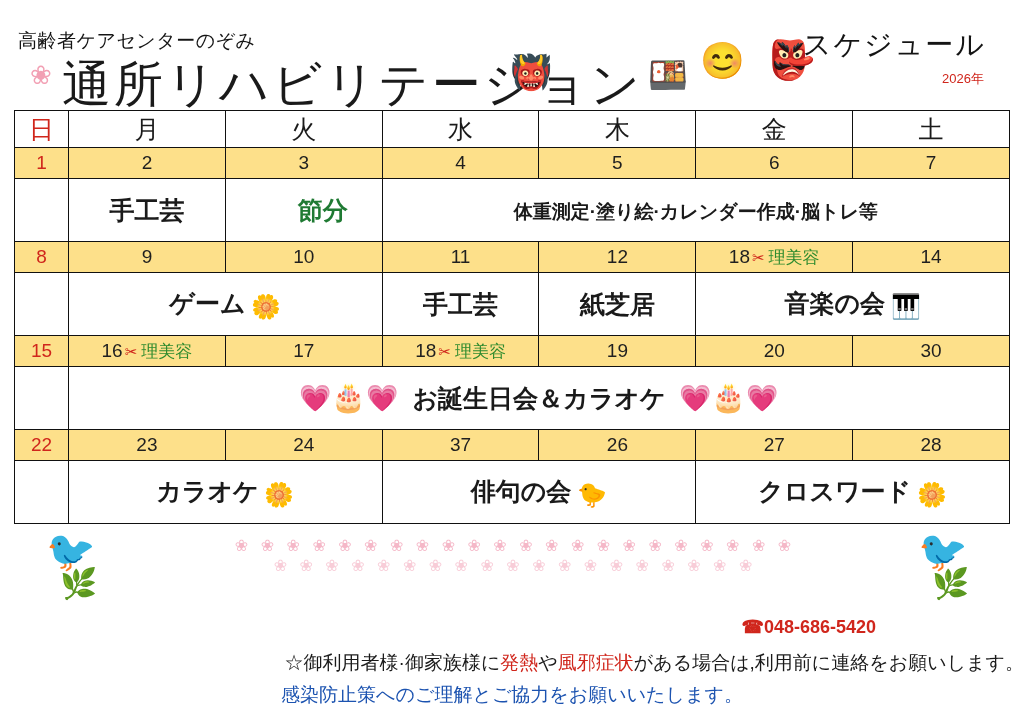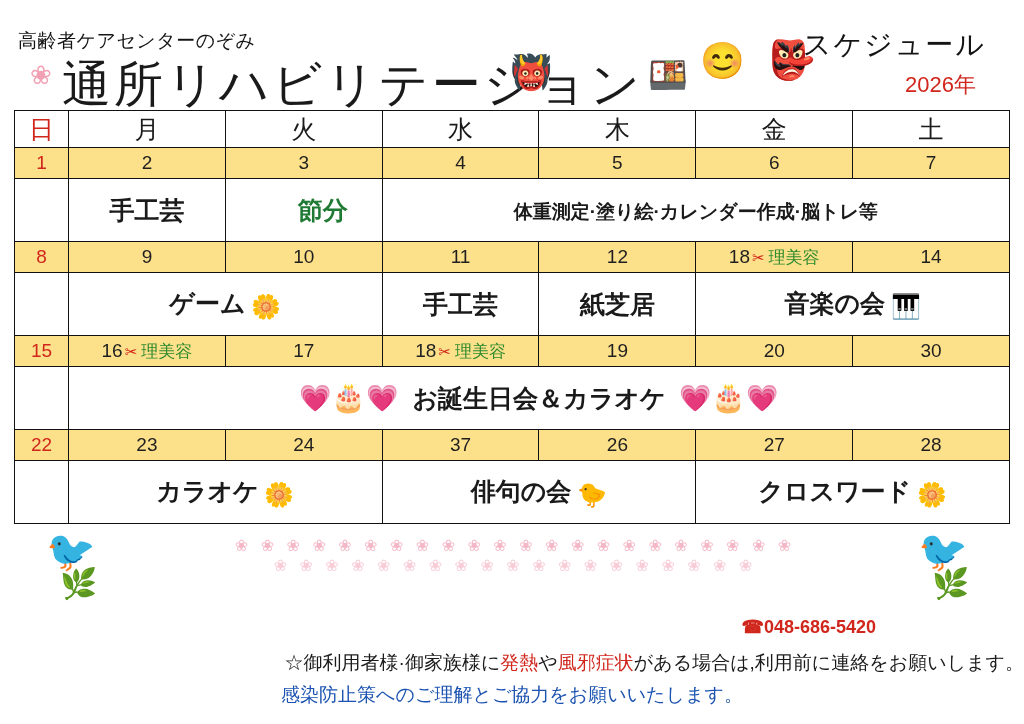--- a/index.html
+++ b/index.html
@@ -16,22 +16,22 @@
   
   .org-name{
     position:absolute;left:18px;top:28px;
     font-size:19px;letter-spacing:0.5px;color:#141414;text-align:right;
   }
   .schedule-word{
     position:absolute;right:38px;top:26px;
     font-size:28px;letter-spacing:2px;color:#141414;
   }
   .year-label{
-    position:absolute;right:48px;top:70px;
-    font-size:22px;color:#d0261c;
+    position:absolute;right:40px;top:70px;
+    font-size:13px;color:#d0261c;
   }
   .main-title{
     position:absolute;left:62px;top:52px;
     font-size:49px;letter-spacing:3px;color:#1a1a1a;
     white-space:nowrap;
   }
   .month-badge{
     position:absolute;left:552px;top:40px;
     font-size:48px;font-weight:bold;color:#e8541c;
     letter-spacing:-1px;

